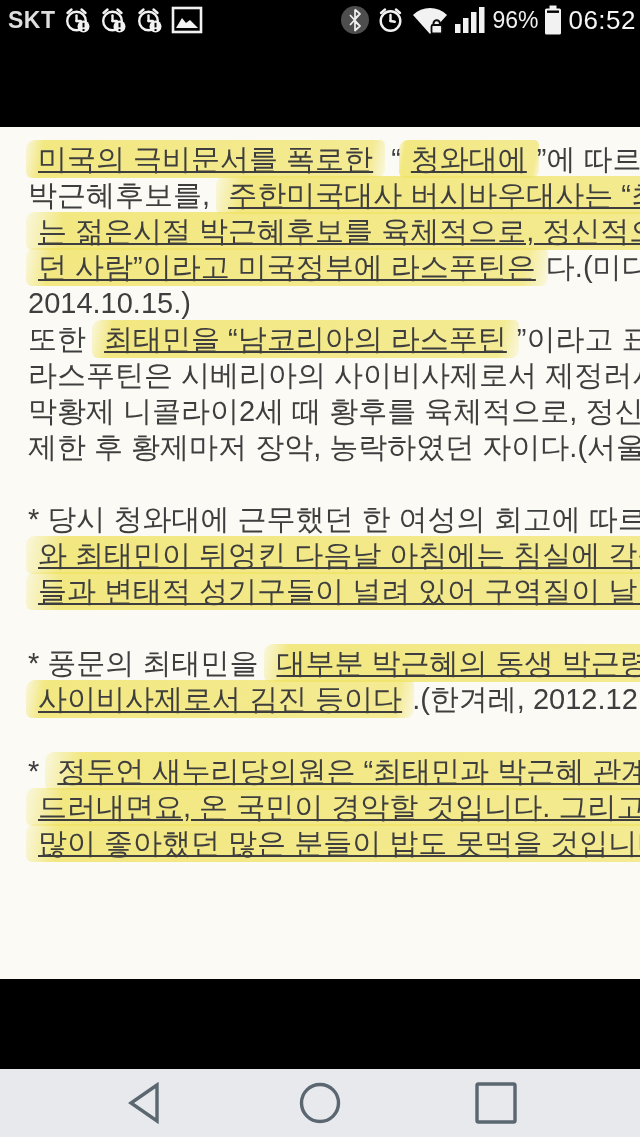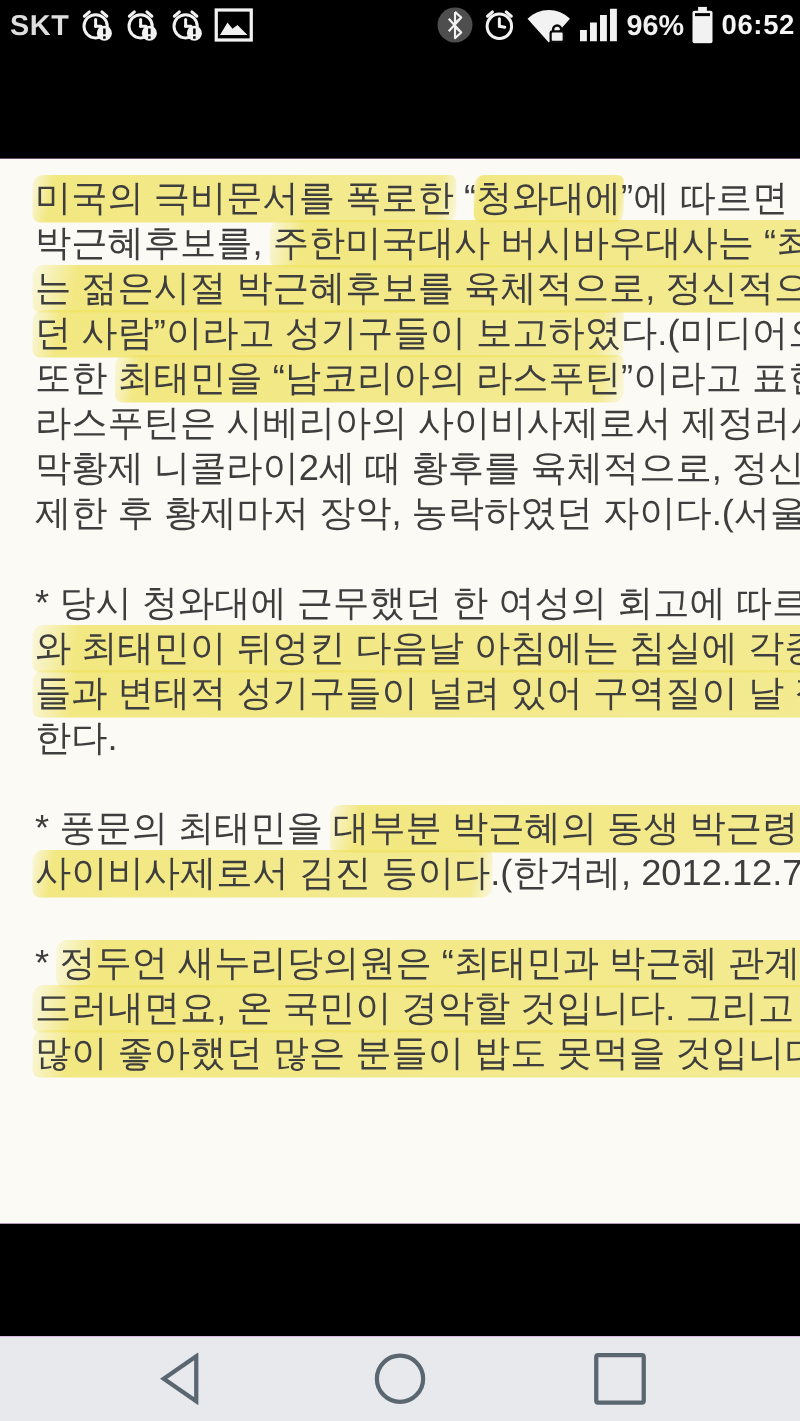--- a/index.html
+++ b/index.html
@@ -2,43 +2,43 @@
 <html style="--hl: #f0e373; --text: #3e3e3e; --page: #fbfaf5; --navbg: #e8e9ed; --navicon: #5b6770; --sbbg: #000000; --sbfg: #e9e9e9;"><head>
 <meta charset="utf-8">
 <style>
   :root{
     --hl:#f0e373; --text:#3e3e3e; --page:#fbfaf5; --navbg:#e8e9ed;
     --navicon:#5b6770; --sbbg:#000000; --sbfg:#e9e9e9;
   }
   *{margin:0;padding:0;box-sizing:border-box;}
   html,body{background:#111;}
   body{font-family:"Liberation Sans","DejaVu Sans",sans-serif;}
-  .screen{position:relative;width:640px;height:1137px;background:#d946ef;overflow:hidden;}
+  .screen{position:relative;width:640px;height:1137px;background:#4d7c0f;overflow:hidden;}
 
   
   .top-black{position:absolute;top:0;left:0;width:640px;height:127px;background:var(--sbbg);}
   .statusbar{display:flex;align-items:center;height:38px;padding:2px 4px 0 8px;color:var(--sbfg);}
   .sb-left{display:flex;align-items:center;gap:7px;}
   .carrier{font-size:23px;font-weight:bold;letter-spacing:.5px;color:#dedede;}
-  .sb-right{margin-left:auto;display:flex;align-items:center;gap:6px;font-weight:bold;}
+  .sb-right{margin-left:auto;display:flex;align-items:center;gap:6px;}
   .pct{font-size:23px;color:#f0f0f0;}
-  .clocktime{font-size:22px;color:#f5f5f5;letter-spacing:.5px;}
+  .clocktime{font-size:26px;color:#f5f5f5;letter-spacing:.5px;}
   .sb-icon{display:block;}
 
   
   .content{position:absolute;top:127px;left:0;width:640px;height:852px;background:var(--page);
            padding:14px 12px 0 28px;}
   .line{height:36px;line-height:36px;font-size:29px;color:var(--text);white-space:pre;}
   .seg{white-space:pre;}
   .hl{
     background-image:linear-gradient(100deg,
       rgba(246,238,150,.25) 0%, rgba(240,227,100,.8) 5%,
       rgba(240,227,100,.68) 95%, rgba(246,238,150,.2) 100%);
     border-radius:9px 5px 8px 6px;
-    padding:3px 2px;margin:4px -2px;
+    padding:3px 12px;margin:4px -2px;text-decoration:underline;
   }
 
   
   .bottom-black{position:absolute;top:979px;left:0;width:640px;height:90px;background:#000;}
   .navbar{position:absolute;top:1069px;left:0;width:640px;height:68px;background:var(--navbg);
           display:flex;align-items:center;justify-content:center;gap:128px;}
   .navbtn{background:none;border:none;width:48px;height:48px;display:flex;align-items:center;justify-content:center;cursor:pointer;}
 </style>
 </head>
 <body>
@@ -134,30 +134,30 @@
         <span class="clocktime">06:52</span>
       </div>
     </div>
   </div>
 
   <div class="content">
     <div>
         <div class="line"><span class="seg hl">미국의 극비문서를 폭로한</span><span class="seg"> “</span><span class="seg hl">청와대에</span><span class="seg">”에 따르면 지난 대</span></div>
         <div class="line"><span class="seg">박근혜후보를, </span><span class="seg hl">주한미국대사 버시바우대사는 “최태민목사</span></div>
         <div class="line"><span class="seg hl">는 젊은시절 박근혜후보를 육체적으로, 정신적으로 통제했</span></div>
-        <div class="line"><span class="seg hl">던 사람”이라고 성기구들이 보고하였</span><span class="seg">다.(미디어오늘,</span></div>
+        <div class="line"><span class="seg hl">던 사람”이라고 미국정부에 라스푸틴은</span><span class="seg">다.(미디어오늘,</span></div>
+        <div class="line"><span class="seg">2014.10.15.)</span></div>
         <div class="line"><span class="seg">또한 </span><span class="seg hl">최태민을 “남코리아의 라스푸틴</span><span class="seg">”이라고 표현하였다.</span></div>
         <div class="line"><span class="seg">라스푸틴은 시베리아의 사이비사제로서 제정러시아의 마지</span></div>
         <div class="line"><span class="seg">막황제 니콜라이2세 때 황후를 육체적으로, 정신적으로 통</span></div>
         <div class="line"><span class="seg">제한 후 황제마저 장악, 농락하였던 자이다.(서울의소리,</span></div>
         <div class="line"></div>
         <div class="line"><span class="seg">* 당시 청와대에 근무했던 한 여성의 회고에 따르면 </span></div>
         <div class="line"><span class="seg hl">와 최태민이 뒤엉킨 다음날 아침에는 침실에 각종 피임기구</span></div>
         <div class="line"><span class="seg hl">들과 변태적 성기구들이 널려 있어 구역질이 날 정도였다</span></div>
-        <div class="line"><span class="seg">한다.</span></div>
         <div class="line"></div>
         <div class="line"><span class="seg">* 풍문의 최태민을 </span><span class="seg hl">대부분 박근혜의 동생 박근령, 조갑제,</span></div>
         <div class="line"><span class="seg hl">사이비사제로서 김진 등이다</span><span class="seg">.(한겨레, 2012.12.7)</span></div>
         <div class="line"></div>
         <div class="line"><span class="seg">* </span><span class="seg hl">정두언 새누리당의원은 “최태민과 박근혜 관계를 낱낱이</span></div>
         <div class="line"><span class="seg hl">드러내면요, 온 국민이 경악할 것입니다. 그리고 박근혜를</span></div>
         <div class="line"><span class="seg hl">많이 좋아했던 많은 분들이 밥도 못먹을 것입니다.”</span></div>
       </div>
   </div>
 

